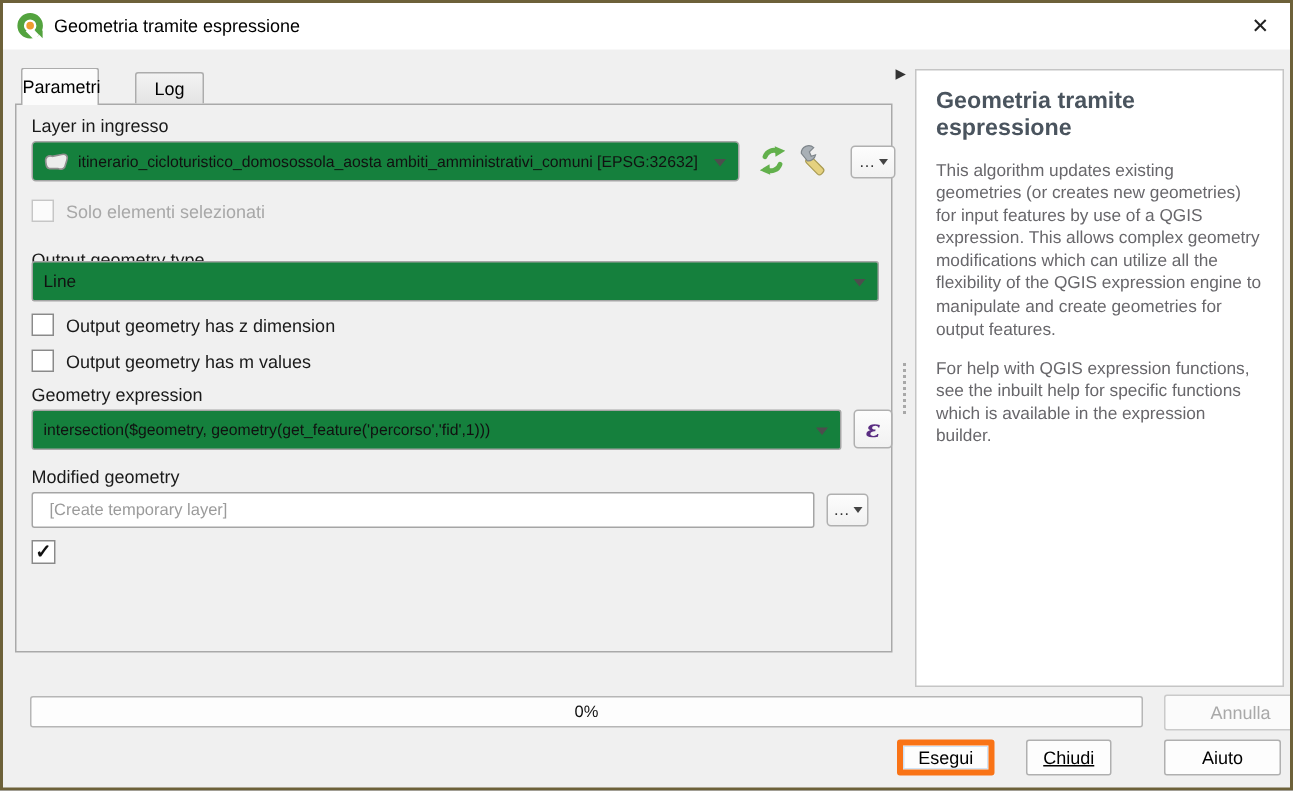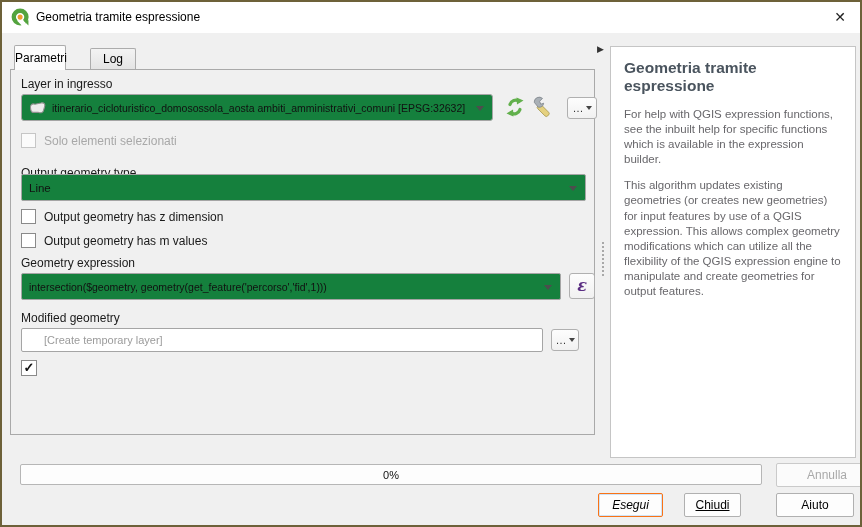--- a/index.html
+++ b/index.html
@@ -48,42 +48,42 @@
 
   .toolbtn { position:absolute; background:linear-gradient(#fdfdfd,#f1f1f1); border:1px solid #b0b0b0;
              border-radius:3px; display:flex; align-items:center; justify-content:center; }
   .dots { font-size:11px; color:#333; letter-spacing:0; margin-right:2px; line-height:8px; }
   .tinyarrow { width:0; height:0; border-left:3px solid transparent; border-right:3px solid transparent;
                border-top:4px solid #444; }
   .epsilon { font-family:"DejaVu Serif", serif; font-style:italic; font-weight:bold;
              font-size:16px; color:#5a2d82; line-height:16px; }
 
   .textfield { position:absolute; background:#fff; border:1px solid #a5a5a5; border-radius:2px;
-               font-size:11px; color:#111; padding:0 22px; font-family:"Liberation Sans",sans-serif; }
+               font-size:11px; color:#111; padding:0 11px; font-family:"Liberation Sans",sans-serif; }
   .textfield::placeholder { color:#9b9b9b; opacity:1; }
 
   .expr-text { font-size:11px; }
 
   
   .collapse-arrow { position:absolute; left:595px; top:42px; font-size:9px; color:#333; z-index:2; }
   .helppanel { position:absolute; left:608px; top:44px; width:246px; height:412px;
                background:#fff; border:1px solid #c5c5c5; padding:12px 13px; overflow:hidden; }
   .helppanel h1 { font-size:15.5px; font-weight:bold; color:#4a545e; line-height:1.18; margin-bottom:11px; }
   .helppanel p { font-size:11.5px; color:#68676b; line-height:1.32; margin-bottom:11px; }
   .splitter { position:absolute; left:600px; top:240px; height:34px; width:0;
               border-left:2px dotted #a8a8a8; }
 
   
   .progress { position:absolute; left:18px; top:462px; width:742px; height:21px;
               background:#fdfdfd; border:1px solid #b6b6b6; border-radius:2px;
               display:flex; align-items:center; justify-content:center; font-size:11px; color:#111; }
   .btn { position:absolute; height:24px; background:#fdfdfd; border:1px solid #b0b0b0; border-radius:2px;
          font-size:12px; color:#000; display:flex; align-items:center; justify-content:center;
          font-family:"Liberation Sans",sans-serif; }
-  .btn.focused { border:1px solid #f97316; box-shadow: inset 0 0 0 1px #cfe3f6; font-style: italic; }
+  .btn.focused { border:4px solid #f97316; box-shadow: inset 0 0 0 1px #cfe3f6; }
   .btn.disabled { color:#a9a9a9; border-color:#cacaca; background:#fbfbfb; }
 </style>
 </head>
 <body>
 
 <div class="window">
 
   <div class="titlebar">
     <svg class="logo" viewBox="0 0 24 24">
       <circle cx="11.5" cy="11.5" r="8" fill="none" stroke="#53a33e" stroke-width="5.5"></circle>
@@ -159,22 +159,22 @@
     </div>
 
     <div class="checkbox" style="left:10px; top:290px; width:16px; height:16px;">✓</div>
 
   </div>
 
   <span class="collapse-arrow">▶</span>
   <div class="splitter"></div>
   <div class="helppanel">
     <h1>Geometria tramite espressione</h1>
+    <p>This algorithm updates existing geometries (or creates new geometries) for input features by use of a QGIS expression. This allows complex geometry modifications which can utilize all the flexibility of the QGIS expression engine to manipulate and create geometries for output features.</p>
     <p>For help with QGIS expression functions, see the inbuilt help for specific functions which is available in the expression builder.</p>
-    <p>This algorithm updates existing geometries (or creates new geometries) for input features by use of a QGIS expression. This allows complex geometry modifications which can utilize all the flexibility of the QGIS expression engine to manipulate and create geometries for output features.</p>
   </div>
 
   <div class="progress">0%</div>
   <div class="btn disabled" style="left:774px; top:461px; width:102px;">Annulla</div>
 
   <div class="btn focused" style="left:596px; top:491px; width:65px;">Esegui</div>
   <div class="btn" style="left:682px; top:491px; width:57px;text-decoration:underline;">Chiudi</div>
   <div class="btn" style="left:774px; top:491px; width:78px;">Aiuto</div>
 
 </div>

